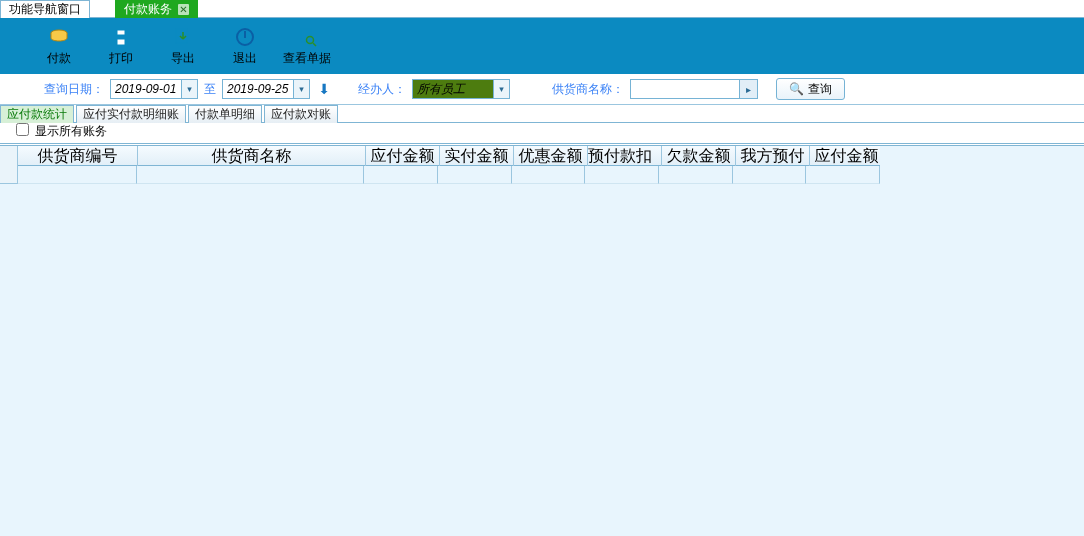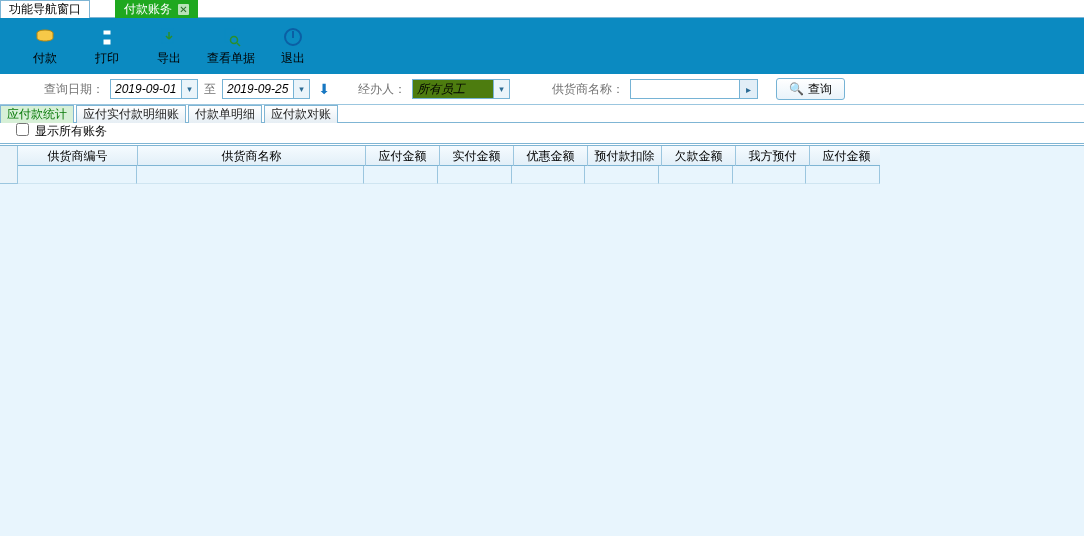--- a/index.html
+++ b/index.html
@@ -72,21 +72,21 @@
     width: 11px; height: 11px;
     display: inline-flex; align-items: center; justify-content: center;
     border-radius: 1px;
   }
   
   .toolbar-band {
     height: 56px;
     background: #0b8ac1;
     display: flex;
     align-items: center;
-    padding: 0 14px;
+    padding: 0 28px;
     position: relative;
     z-index: 1;
   }
   .tool-btn {
     display: flex;
     flex-direction: column;
     align-items: center;
     justify-content: center;
     width: 62px;
     height: 48px;
@@ -104,21 +104,21 @@
     height: 31px;
     background: #fff;
     border-bottom: 1px solid #9bc6df;
     display: flex;
     align-items: center;
     padding: 0 30px 0 44px;
     gap: 6px;
     position: relative;
     z-index: 2;
   }
-  .lbl { font-size: 12px; color: #737373; }
+  .lbl { font-size: 12px; color: #3b82f6; }
   .date-combo {
     display: inline-flex;
     height: 20px;
     border: 1px solid #76b3d5;
   }
   .date-combo .txt {
     width: 70px;
     padding: 0 4px;
     line-height: 18px;
     font-size: 12px;
@@ -228,22 +228,22 @@
     z-index: 2;
   }
   .grid-header {
     display: flex;
     height: 20px;
     background: linear-gradient(#f5fbff,#e2eff8);
     border-bottom: 1px solid #7fb5d4;
   }
   .gh-cell {
     border-right: 1px solid #9bc6df;
-    display: flex; align-items: center; justify-content: center;
-    font-size: 12px; color: #000;
+    display: flex; justify-content: center;
+    font-size: 16px; color: #000;
     height: 20px;
     overflow: hidden;
   }
   .w-rowh { width: 18px; background: #eaf4fa;}
   .w0 { width: 120px; }
   .w1 { width: 228px; }
   .w2 { width: 74px; }
   .grid-body {
     position: absolute;
     top: 20px; left: 0; bottom: 0;
@@ -310,35 +310,35 @@
       <svg width="22" height="22" viewBox="0 0 22 22">
           <rect x="4" y="3" width="11" height="14" rx="1" fill="none" stroke="#0b8ac1" stroke-width="1.5"></rect>
           <path d="M11 6v7m0 0l-3-3m3 3l3-3" fill="none" stroke="#2a8f2a" stroke-width="1.5"></path>
         </svg>
     </span>
     <span>导出</span>
   </div>
   <div class="tool-btn">
     <span class="ico">
       <svg width="22" height="22" viewBox="0 0 22 22">
+          <circle cx="11" cy="11" r="8" fill="none" stroke="#0b5fa4" stroke-width="2"></circle>
+          <path d="M11 5v7" stroke="#0b5fa4" stroke-width="2"></path>
+        </svg>
+    </span>
+    <span>退出</span>
+  </div>
+  <div class="tool-btn">
+    <span class="ico">
+      <svg width="22" height="22" viewBox="0 0 22 22">
           <rect x="5" y="3" width="10" height="13" fill="none" stroke="#0b8ac1" stroke-width="1.5"></rect>
           <circle cx="14" cy="14" r="3.5" fill="none" stroke="#2a8f2a" stroke-width="1.5"></circle>
           <path d="M17 17l3 3" stroke="#2a8f2a" stroke-width="1.5"></path>
         </svg>
     </span>
     <span>查看单据</span>
-  </div>
-  <div class="tool-btn">
-    <span class="ico">
-      <svg width="22" height="22" viewBox="0 0 22 22">
-          <circle cx="11" cy="11" r="8" fill="none" stroke="#0b5fa4" stroke-width="2"></circle>
-          <path d="M11 5v7" stroke="#0b5fa4" stroke-width="2"></path>
-        </svg>
-    </span>
-    <span>退出</span>
   </div>
 </div>
 
 <div class="filter-bar">
   <span class="lbl">查询日期：</span>
   <span class="date-combo">
     <span class="txt">2019-09-01</span>
     <span class="dd">▾</span>
   </span>
   <span class="lbl">至</span>

